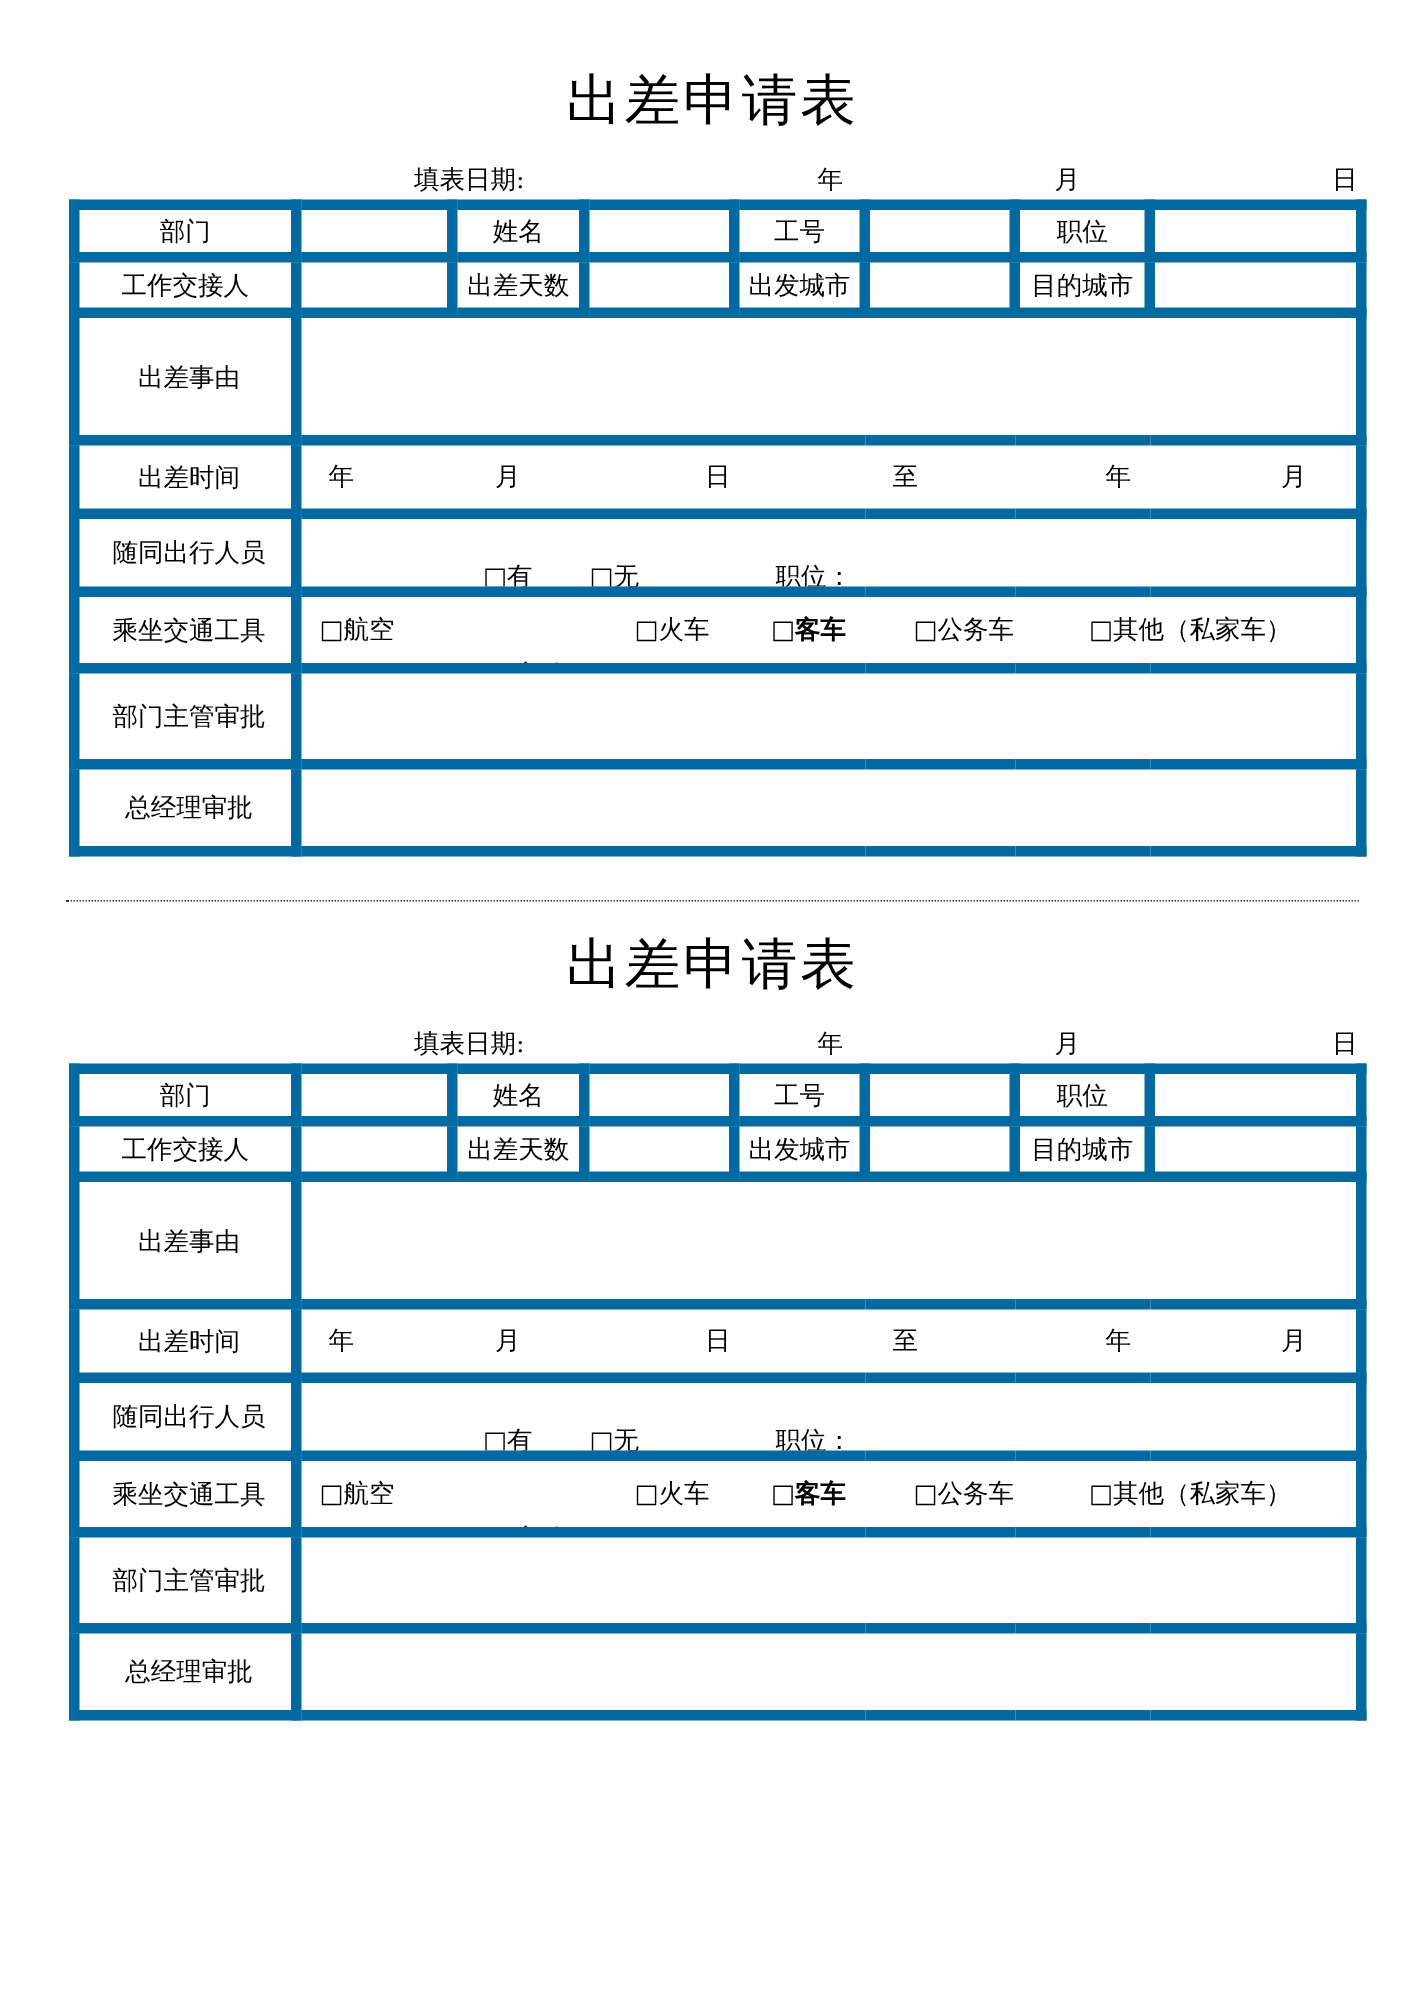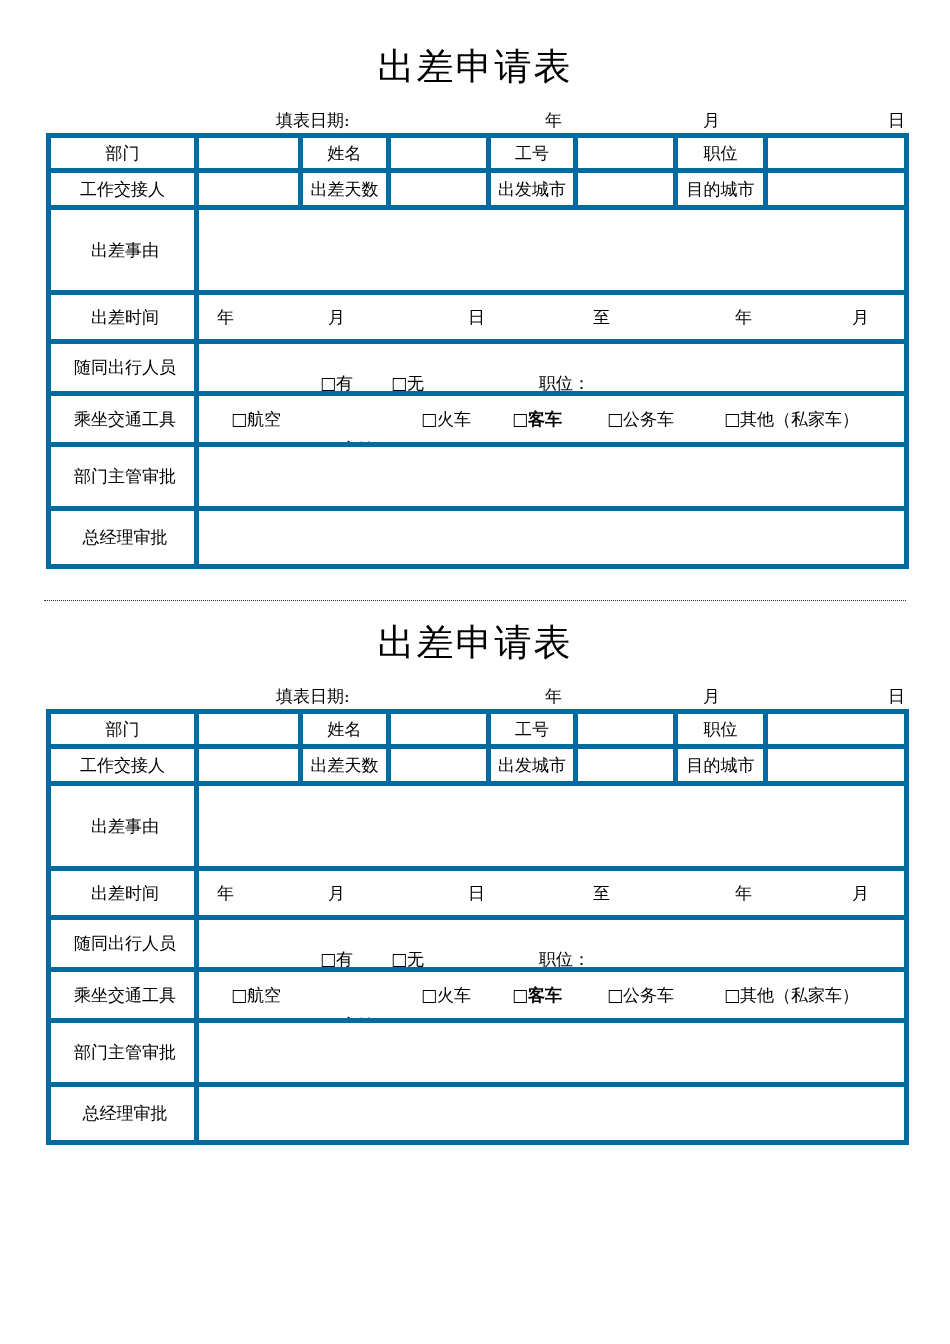--- a/index.html
+++ b/index.html
@@ -57,21 +57,21 @@
 
   table.form-table {
     border-collapse: collapse;
     table-layout: fixed;
     margin-left: 46px;
     width: 858px;
     font-family: "DejaVu Serif", "Liberation Serif", serif;
     font-size: 17px;
   }
   table.form-table td {
-    border: 5px solid #0369a1;
+    border: 7px solid #0369a1;
     padding: 0 4px;
     vertical-align: middle;
     white-space: nowrap;
     overflow: hidden;
   }
 
   .lbl-center { text-align: center; }
   .lbl-left   { text-align: center; padding-left: 9px !important; }
 
   .r1 { height: 35px; }
@@ -103,41 +103,41 @@
 
   
   .comp-inner {
     position: relative;
     height: 100%;
     font-size: 17px;
   }
   .comp-inner .cl { position: absolute; white-space: nowrap; }
   .c-yes  { left: 117px; top: 4px; }
   .c-no   { left: 188px; top: 4px; }
-  .c-pos  { left: 336px; top: 4px; }
+  .c-pos  { left: 312px; top: 4px; }
   .c-posline {
     position: absolute;
     left: 404px; top: 23px;
     width: 234px;
     border-bottom: 2px solid #000;
   }
   .c-name { left: 133px; top: 25px; }
 
   
   .trans-inner {
     position: relative;
     height: 100%;
   }
   .trans-inner span {
     position: absolute;
     top: 50%;
     transform: translateY(-50%);
     white-space: nowrap;
   }
-  .tr0 { left: 28px; text-align: center; }
+  .tr0 { left: 8px; text-align: center; }
   .tr1 { left: 122px; margin-top: 30px; }
   .tr2 { left: 218px; }
   .tr3 { left: 309px; font-weight: bold; }
   .tr4 { left: 404px; }
   .tr5 { left: 521px; }
 
   .sep-line {
     position: absolute;
     left: 44px;
     top: 600px;

